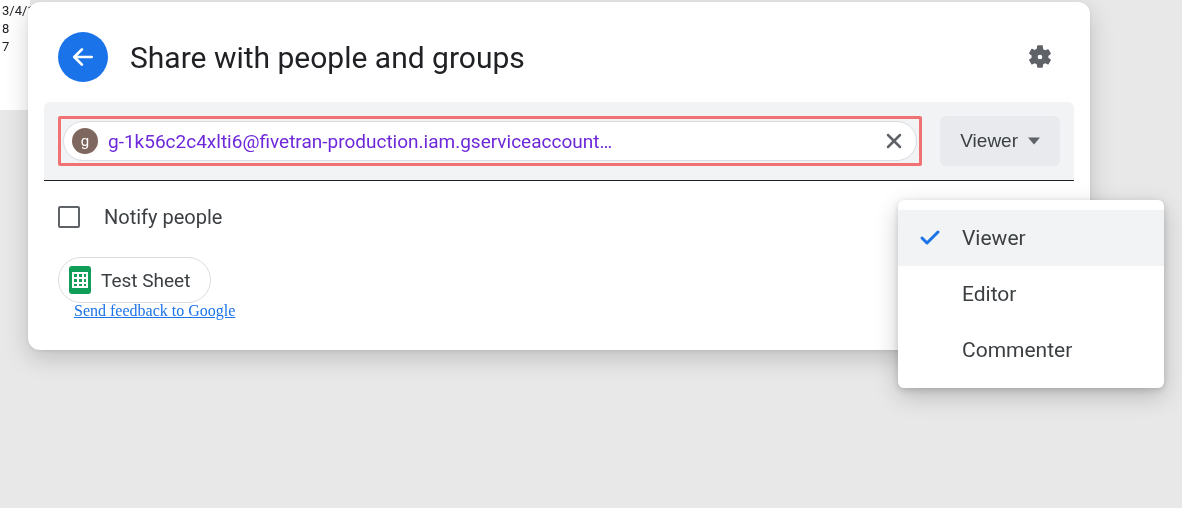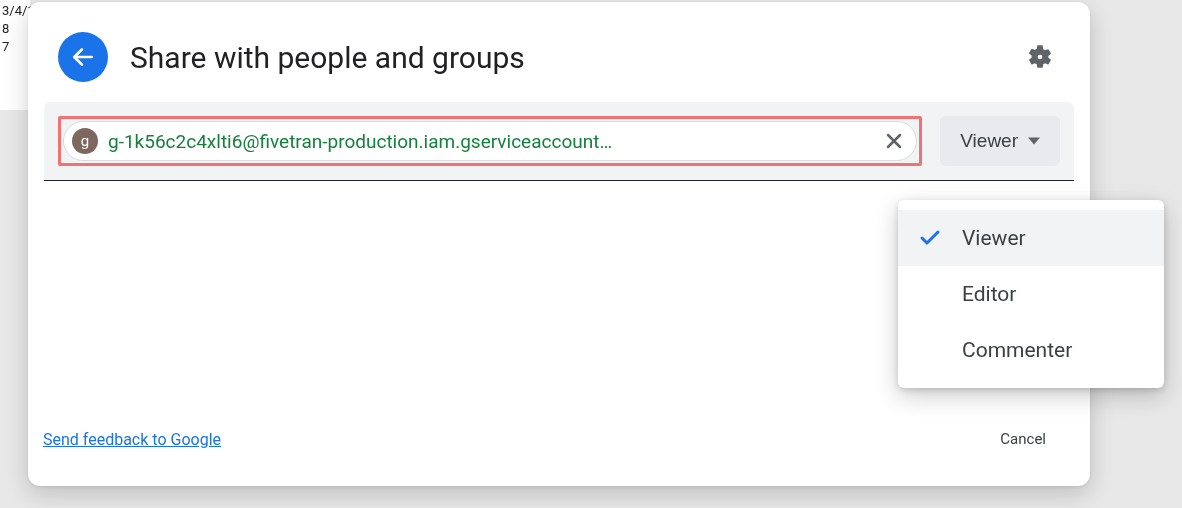--- a/index.html
+++ b/index.html
@@ -25,21 +25,21 @@
       font-size: 13px;
       color: #202124;
       padding: 2px;
       line-height: 18px;
     }
     .dialog {
       position: absolute;
       left: 28px;
       top: 2px;
       width: 1062px;
-      height: 484px;
+      height: 348px;
       background: #fff;
       border-radius: 12px;
       box-shadow: 0 1px 3px rgba(0,0,0,0.08), 0 8px 24px rgba(0,0,0,0.18);
       overflow: visible;
     }
     .header {
       display: flex;
       align-items: center;
       padding: 30px 30px 20px 30px;
     }
@@ -105,21 +105,21 @@
       color: #fff;
       font-size: 15px;
       display: flex;
       align-items: center;
       justify-content: center;
       margin-right: 10px;
       flex-shrink: 0;
     }
     .chip-text {
       font-size: 19px;
-      color: #15803d;
+      color: #6d28d9;
       flex: 1;
       white-space: nowrap;
       overflow: hidden;
       text-overflow: ellipsis;
     }
     .chip-close {
       margin-left: 10px;
       width: 24px;
       height: 24px;
       color: #5f6368;
@@ -194,25 +194,26 @@
       background:
         linear-gradient(#fff,#fff), linear-gradient(#fff,#fff),
         linear-gradient(#fff,#fff), linear-gradient(#fff,#fff);
       background-size: 12px 2px, 12px 2px, 2px 12px, 2px 12px;
       background-position: 0 3px, 0 8px, 3px 0, 8px 0;
       background-repeat: no-repeat;
       border: 2px solid #fff;
     }
     .footer {
       position: absolute;
-      left: 15px;
+      left: 46px;
       right: 30px;
       bottom: 30px;
       display: flex;
-      align-items: center;
+      align-items: flex-end;
+      font-family: Liberation Serif, serif;
     }
     .feedback-link {
       color: #1a73e8;
       font-size: 16px;
       text-decoration: underline;
       cursor: pointer;
     }
     .cancel-btn {
       margin-left: auto;
       font-size: 15px;
@@ -293,20 +294,30 @@
     </div>
     <button class="role-btn">
       <span>Viewer</span>
       <svg viewBox="0 0 10 6">
           <path d="M0 0 L5 6 L10 0 Z" fill="#5f6368"></path>
         </svg>
     </button>
   </div>
   <div class="divider"></div>
 
+  <div class="body-section">
+    <div class="notify-row">
+      <div class="checkbox"></div>
+      <div class="notify-label">Notify people</div>
+    </div>
+    <div class="attach-chip">
+      <div class="sheet-icon"></div>
+      <span>Test Sheet</span>
+    </div>
+  </div>
 
   <div class="footer">
     <a class="feedback-link">Send feedback to Google</a>
     <div class="cancel-btn">Cancel</div>
   </div>
 </div>
 
 <div class="dropdown">
   <div class="dropdown-item selected">
     <span class="check-space">

